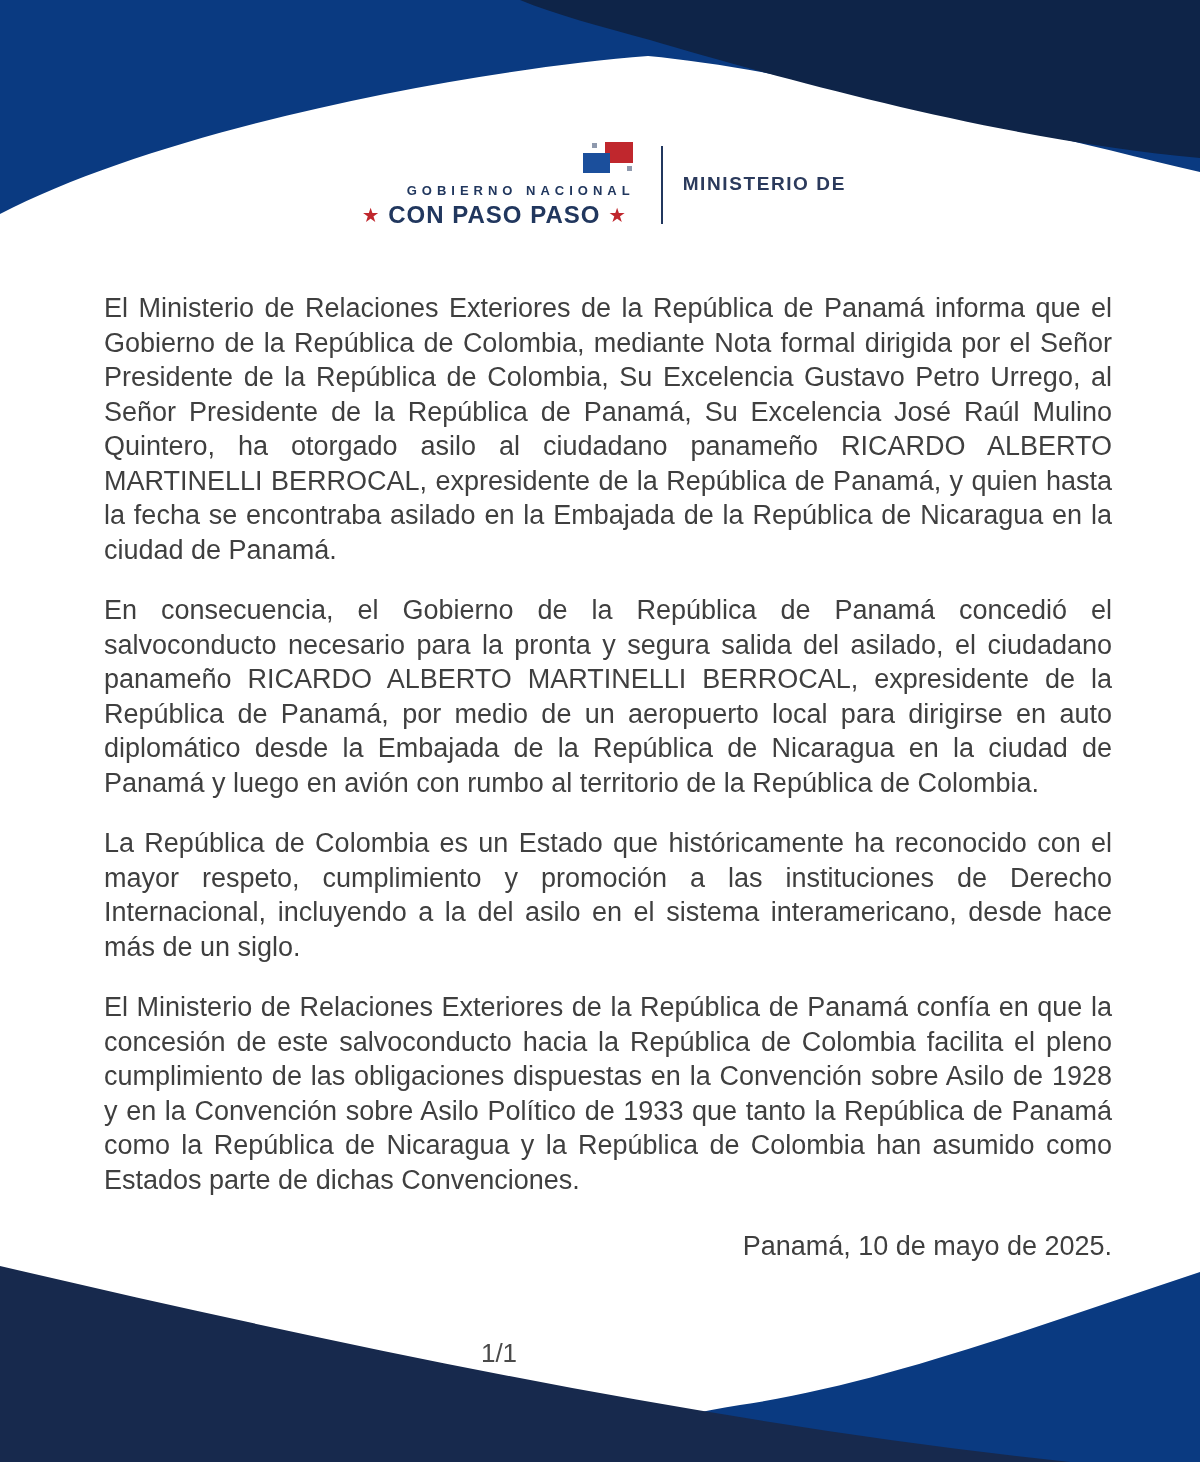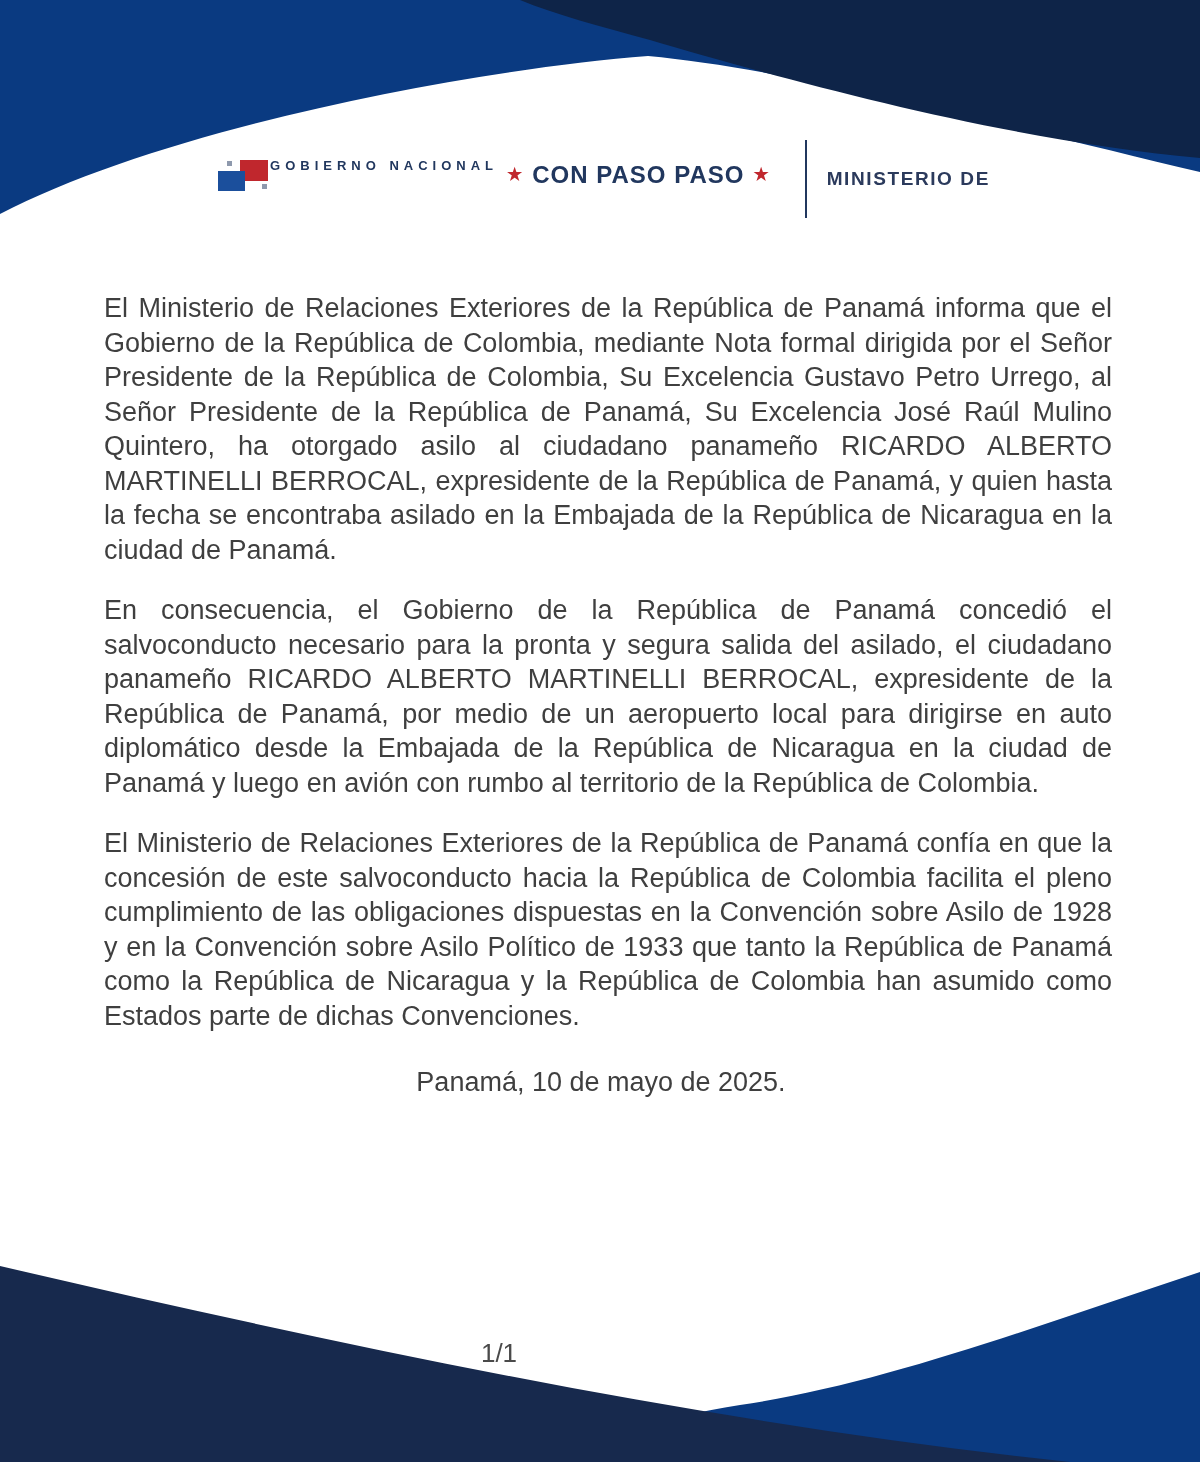--- a/index.html
+++ b/index.html
@@ -19,22 +19,22 @@
     position: absolute;
     top: 140px;
     left: 0;
     width: 1200px;
     display: flex;
     justify-content: center;
     align-items: center;
   }
   .brand {
     display: flex;
-    flex-direction: row;
-    align-items: flex-start;
+    flex-direction: column;
+    align-items: flex-end;
     padding-right: 14px;
   }
   .brand-mark { position: relative; width: 60px; height: 40px; margin-bottom: 3px; }
   .brand-mark .sq-blue {
     position: absolute; left: 8px; top: 13px; width: 27px; height: 20px;
     background: #1b4f9c;
   }
   .brand-mark .sq-red {
     position: absolute; left: 30px; top: 2px; width: 28px; height: 21px;
     background: #c0272d;
@@ -95,21 +95,21 @@
   .doc-body p {
     margin: 0 0 26px 14px;
     font-size: 27px;
     line-height: 34.5px;
     text-align: justify;
   }
   .dateline {
     margin-top: 32px;
     font-size: 27px;
     line-height: 34.5px;
-    text-align: center;
+    text-align: right;
     color: #3f3f3f;
   }
   .page-indicator {
     position: absolute;
     top: 1338px;
     left: 0;
     width: 998px;
     text-align: center;
     font-size: 26px;
     color: #4a4a4a;
@@ -147,19 +147,20 @@
     </div>
     <div class="logo-divider"></div>
     <div class="ministry">
       <div>MINISTERIO DE</div>
     </div>
   </div>
 
   <div class="doc-body">
     <p>El Ministerio de Relaciones Exteriores de la República de Panamá informa que el Gobierno de la República de Colombia, mediante Nota formal dirigida por el Señor Presidente de la República de Colombia, Su Excelencia Gustavo Petro Urrego, al Señor Presidente de la República de Panamá, Su Excelencia José Raúl Mulino Quintero, ha otorgado asilo al ciudadano panameño RICARDO ALBERTO MARTINELLI BERROCAL, expresidente de la República de Panamá, y quien hasta la fecha se encontraba asilado en la Embajada de la República de Nicaragua en la ciudad de Panamá.</p>
     <p>En consecuencia, el Gobierno de la República de Panamá concedió el salvoconducto necesario para la pronta y segura salida del asilado, el ciudadano panameño RICARDO ALBERTO MARTINELLI BERROCAL, expresidente de la República de Panamá, por medio de un aeropuerto local para dirigirse en auto diplomático desde la Embajada de la República de Nicaragua en la ciudad de Panamá y luego en avión con rumbo al territorio de la República de Colombia.</p>
+    <p>La República de Colombia es un Estado que históricamente ha reconocido con el mayor respeto, cumplimiento y promoción a las instituciones de Derecho Internacional, incluyendo a la del asilo en el sistema interamericano, desde hace más de un siglo.</p>
     <p>El Ministerio de Relaciones Exteriores de la República de Panamá confía en que la concesión de este salvoconducto hacia la República de Colombia facilita el pleno cumplimiento de las obligaciones dispuestas en la Convención sobre Asilo de 1928 y en la Convención sobre Asilo Político de 1933 que tanto la República de Panamá como la República de Nicaragua y la República de Colombia han asumido como Estados parte de dichas Convenciones.</p>
     <div class="dateline">Panamá, 10 de mayo de 2025.</div>
   </div>
 
   <div class="page-indicator">1/1</div>
 
 </div>
 
 </body></html>

